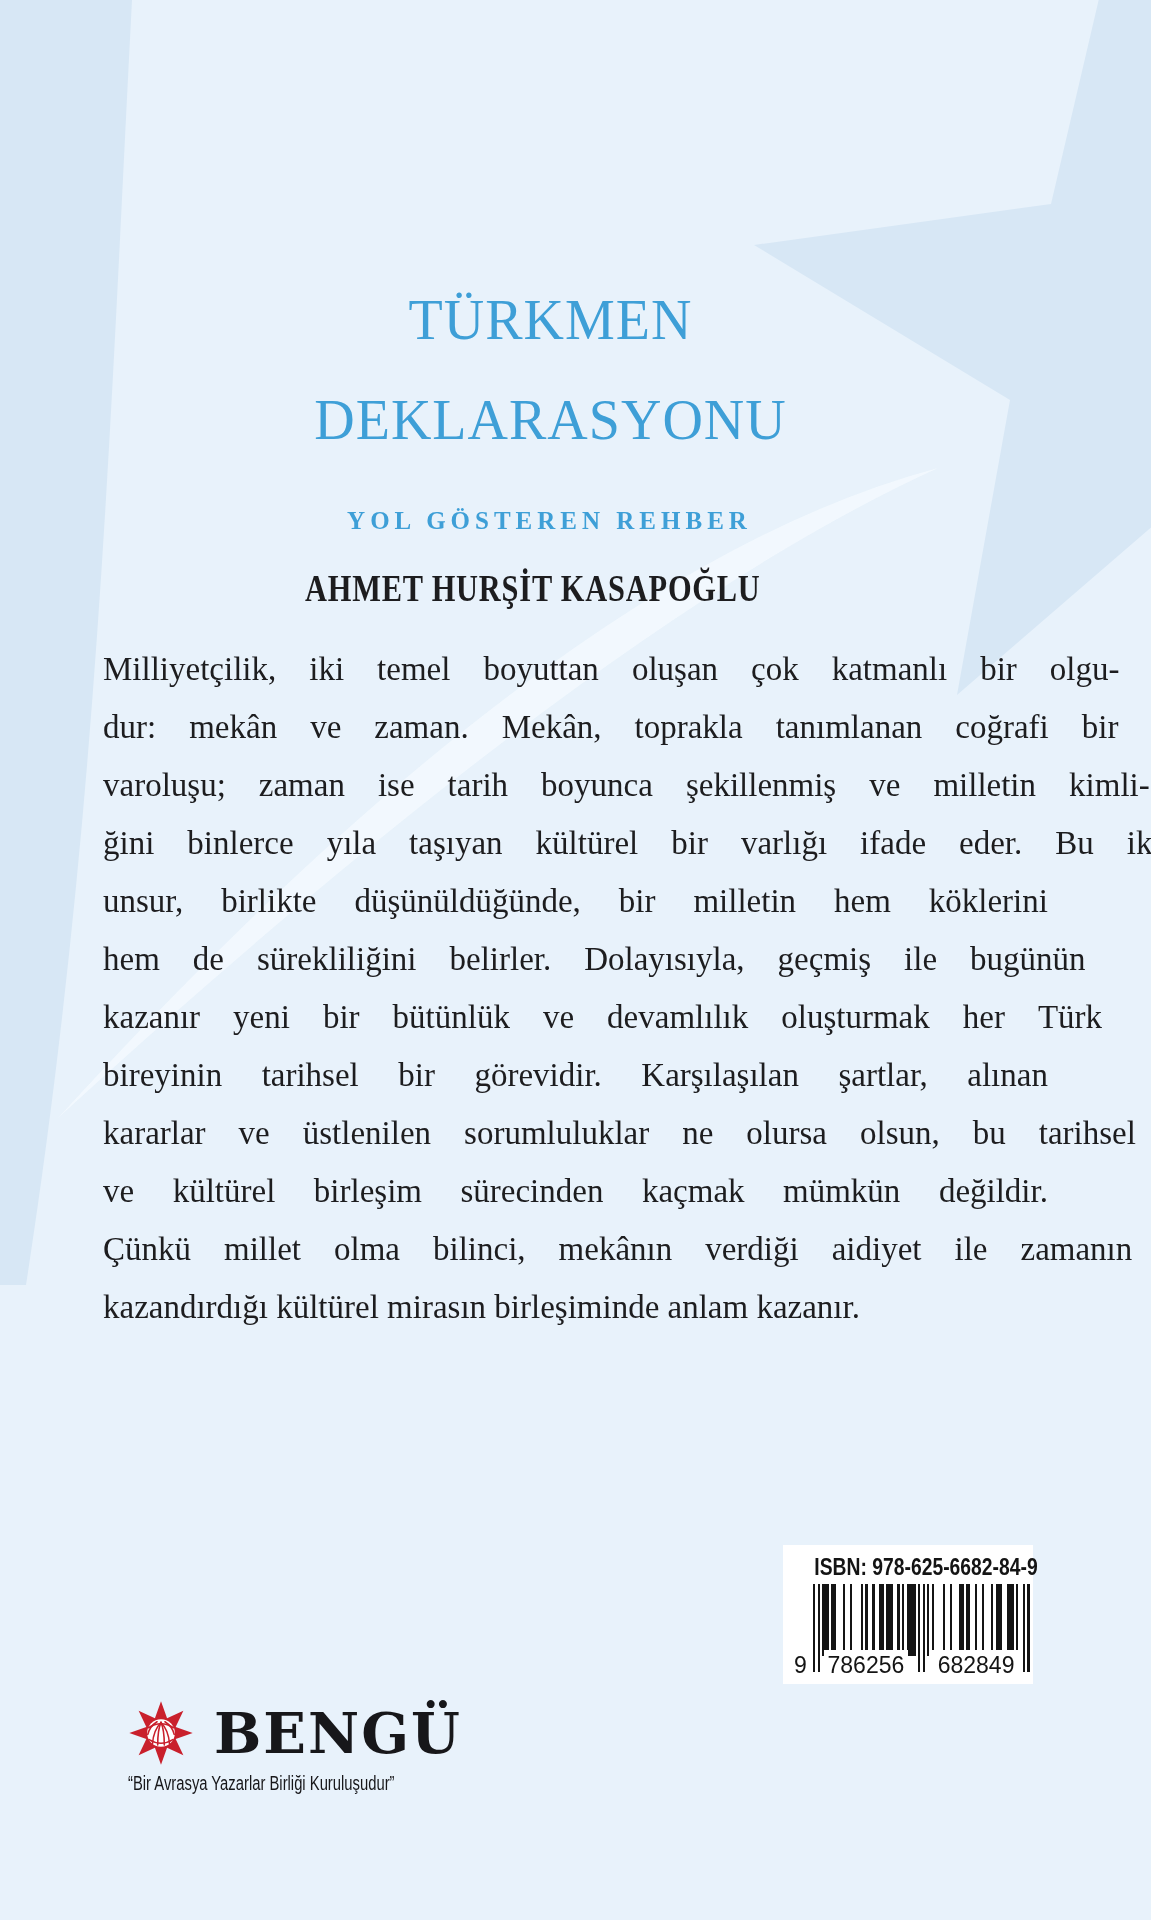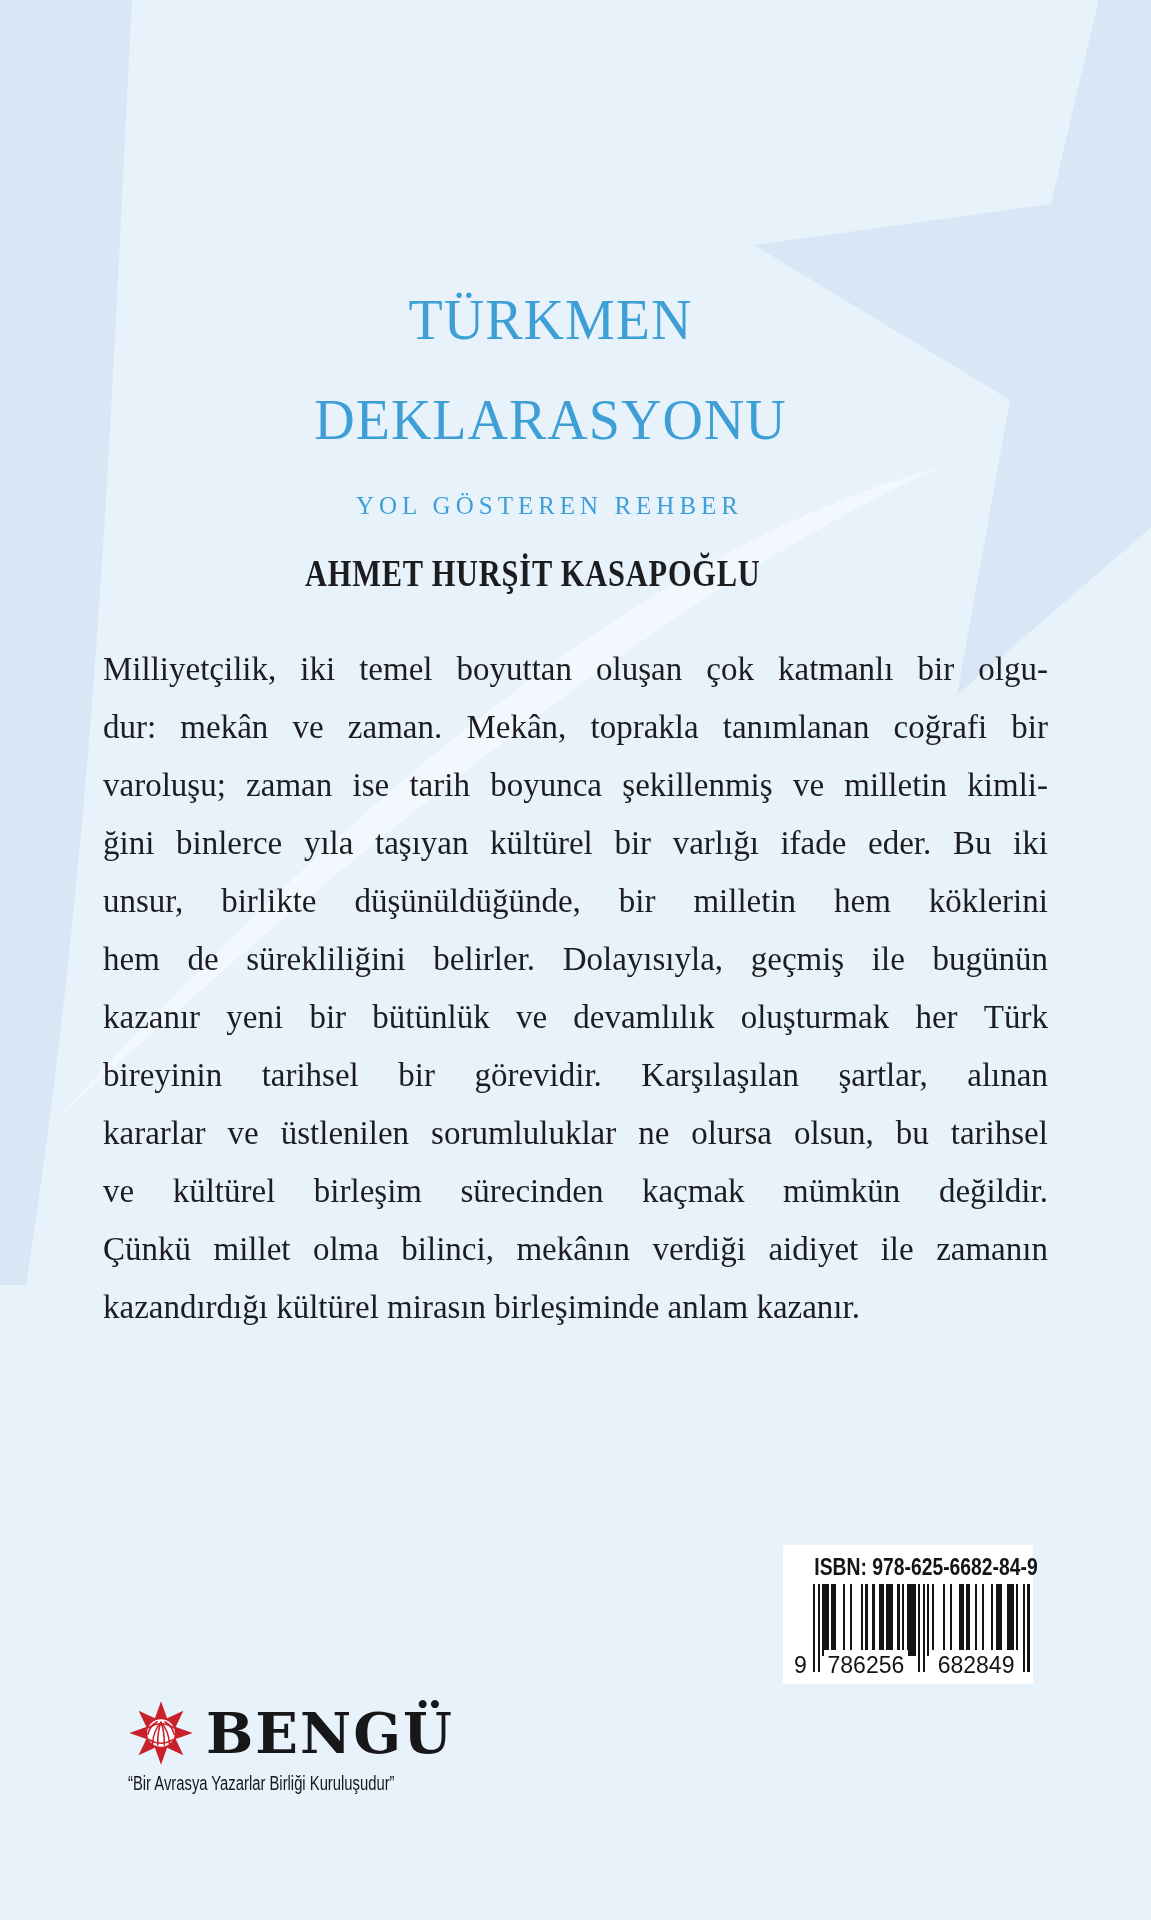--- a/index.html
+++ b/index.html
@@ -8,36 +8,36 @@
     background:var(--page-bg,#e8f2fb);
     font-family:"Liberation Serif", serif;
   }
   svg.bg{position:absolute;inset:0;}
   .corner{fill:var(--flag-shade,#d7e7f5);}
   .star-w{fill:var(--flag-shade,#d7e7f5);}
   .swoosh{fill:var(--swoosh,#f3f9fe);opacity:.85;}
 
   .titleblock{position:absolute;left:0;top:270px;width:1066px;text-align:center;}
   .title{color:var(--title-blue,#3e9fd7);font-size:56px;line-height:100px;letter-spacing:1px;margin-left:35px;}
-  .subtitle{color:var(--title-blue,#3e9fd7);font-size:25px;font-weight:normal;letter-spacing:5px;margin-top:16px;line-height:40px;padding-left:33px;}
+  .subtitle{color:var(--title-blue,#3e9fd7);font-size:25px;font-weight:bold;letter-spacing:5px;margin-top:31px;line-height:40px;padding-left:33px;}
   .author{margin-top:24px;line-height:46px;}
   .author span{display:inline-block;font-size:38px;font-weight:bold;color:var(--text-dark,#1d1d1f);
     letter-spacing:1px;transform:scaleX(.8);transform-origin:center;white-space:nowrap;}
 
   .bodytext{position:absolute;left:103px;top:640px;width:945px;color:var(--text-dark,#1d1d1f);
     font-size:33px;}
   .bodytext .bl{height:58px;line-height:58px;white-space:nowrap;}
-  .jline{display:flex;justify-content:space-between;}
+  .jline{display:flex;justify-content:space-between;gap:33px;}
   .jline span{display:block;}
 
   .publisher{position:absolute;left:128px;top:1700px;}
   .plogo-row{display:flex;align-items:center;}
   .bengu-star{width:66px;height:66px;flex:0 0 auto;}
   .pname{font-family:"DejaVu Serif",serif;font-weight:bold;font-size:56px;line-height:66px;
-    color:var(--logo-text,#17171a);letter-spacing:2px;margin-left:12px;}
+    color:var(--logo-text,#17171a);letter-spacing:2px;margin-left:20px;}
   .ptag{margin-top:5px;}
   .ptag span{display:inline-block;font-family:"Liberation Sans",sans-serif;font-size:20px;line-height:24px;
     color:var(--logo-text,#17171a);transform:scaleX(.74);transform-origin:left;white-space:nowrap;}
 
   .isbnbox{position:absolute;left:783px;top:1545px;width:250px;height:139px;
     background:var(--barcode-bg,#fff);box-sizing:border-box;padding:9px 0 6px 10px;}
   .isbnlabel{text-align:center;height:26px;line-height:26px;white-space:nowrap;}
   .isbnlabel span{display:inline-block;font-family:"Liberation Sans",sans-serif;font-weight:bold;
     font-size:23px;color:var(--bar-color,#141414);transform:scaleX(.84);transform-origin:center;white-space:nowrap;}
   .bcwrap{position:relative;height:112px;margin:4px 4px 0 20px;}

